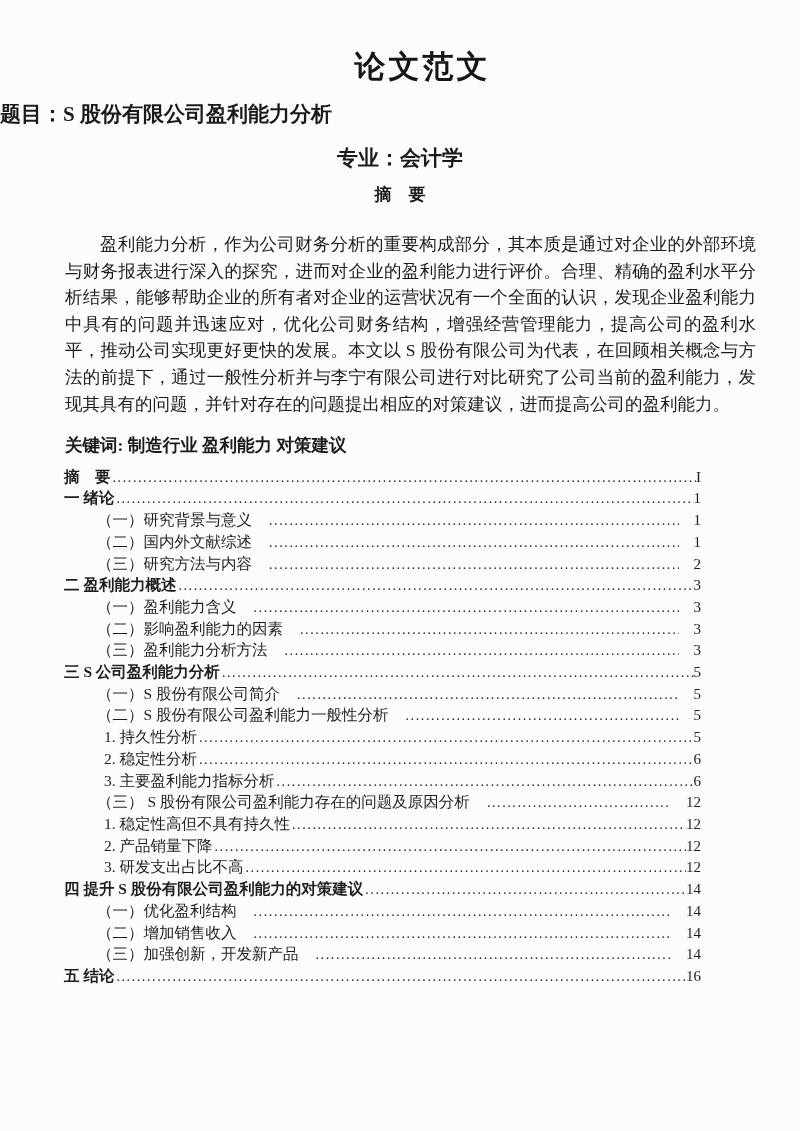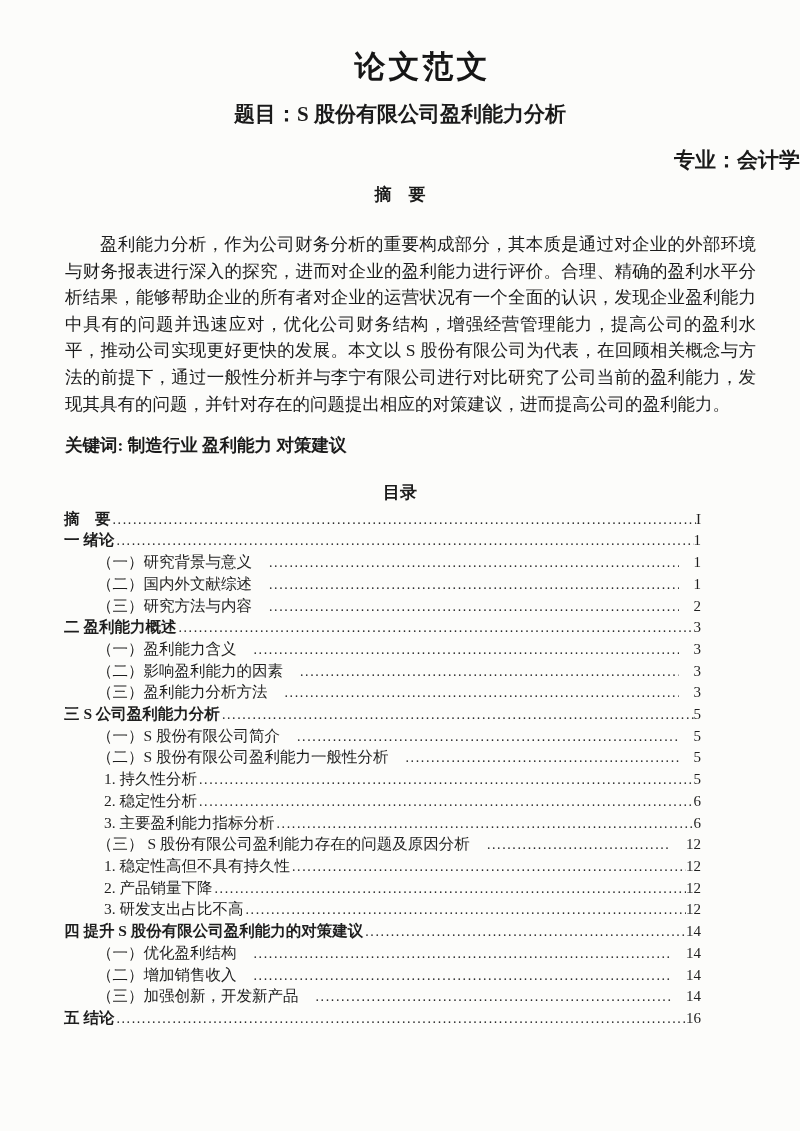--- a/index.html
+++ b/index.html
@@ -22,33 +22,34 @@
     text-align: center;
     font-size: 31px;
     font-weight: bold;
     letter-spacing: 3px;
     line-height: 38px;
     color: #161616;
     margin-left: 45px;
   }
   .topic-line {
     margin-top: 15px;
-    text-align: center;
+    text-align: left;
     font-size: 21px;
     font-weight: bold;
     line-height: 26px;
     color: #1a1a1a;
   }
   .major-line {
     margin-top: 20px;
-    text-align: right;
+    text-align: center;
     font-size: 21px;
     font-weight: bold;
     line-height: 26px;
     color: #1a1a1a;
+    font-family: Liberation Mono, monospace;
   }
   .abstract-heading {
     margin-top: 11px;
     text-align: center;
     font-size: 17px;
     font-weight: bold;
     line-height: 22px;
     color: #1a1a1a;
   }
   .abstract-body {
@@ -117,21 +118,20 @@
   <div class="topic-line">题目：S 股份有限公司盈利能力分析</div>
 
   <div class="major-line">专业：会计学</div>
 
   <div class="abstract-heading">摘　要</div>
 
   <p class="abstract-body">盈利能力分析，作为公司财务分析的重要构成部分，其本质是通过对企业的外部环境与财务报表进行深入的探究，进而对企业的盈利能力进行评价。合理、精确的盈利水平分析结果，能够帮助企业的所有者对企业的运营状况有一个全面的认识，发现企业盈利能力中具有的问题并迅速应对，优化公司财务结构，增强经营管理能力，提高公司的盈利水平，推动公司实现更好更快的发展。本文以 S 股份有限公司为代表，在回顾相关概念与方法的前提下，通过一般性分析并与李宁有限公司进行对比研究了公司当前的盈利能力，发现其具有的问题，并针对存在的问题提出相应的对策建议，进而提高公司的盈利能力。</p>
 
   <p class="keywords-line">关键词: 制造行业 盈利能力 对策建议</p>
 
-  <div class="toc-heading">目录</div>
 
   <div class="toc">
       <div class="toc-row lvl0">
     <span class="toc-entry-title">摘　要</span>
     <span class="toc-leader"></span>
     <span class="toc-page">I</span>
   </div>
       <div class="toc-row lvl0">
     <span class="toc-entry-title">一 绪论</span>
     <span class="toc-leader"></span>

